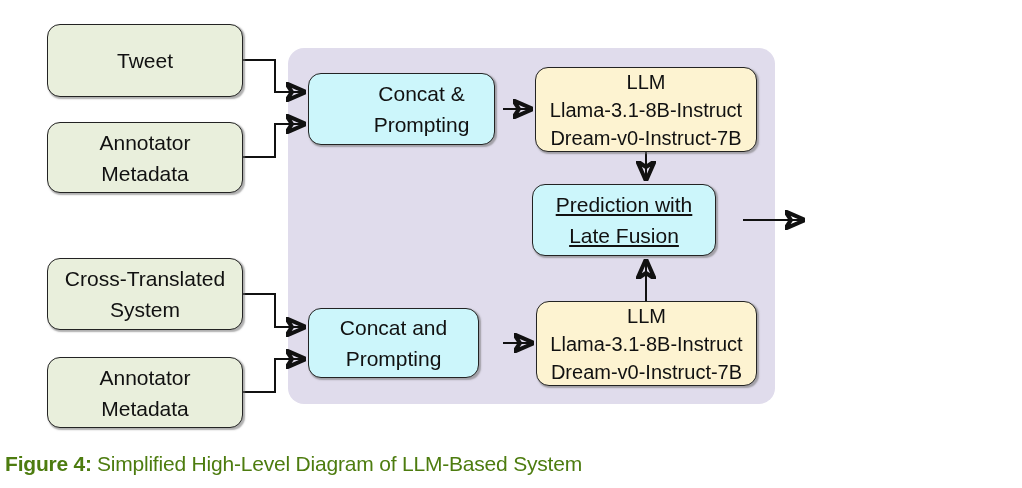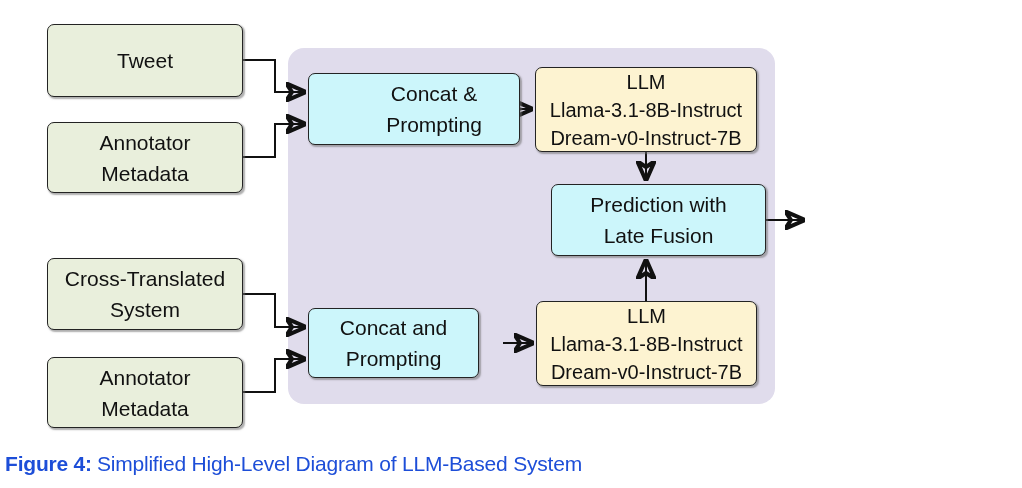--- a/index.html
+++ b/index.html
@@ -8,39 +8,39 @@
     font-family:"Liberation Sans","DejaVu Sans",sans-serif;color:#111;
   }
   .container{
     position:absolute;left:288px;top:48px;width:487px;height:356px;
     background:var(--container-fill,#e0dcec);border-radius:16px;
   }
   .arrows{position:absolute;left:0;top:0;width:1022px;height:488px;pointer-events:none;}
   .arrows path{stroke:var(--arrow,#111);stroke-width:2;fill:none;}
   .node{
     position:absolute;box-sizing:border-box;display:flex;align-items:center;justify-content:center;
-    text-align:center;border:1.6px solid var(--border,#232323);border-radius:7px;
+    text-align:center;border:1.6px solid var(--border,#232323);border-radius:13px;
     box-shadow:1.6px 1.8px 1.5px rgba(110,110,110,.55);
     font-size:21px;line-height:31px;white-space:pre-line;
   }
   .green{background:var(--input-fill,#e9efdc);}
   .cyan{background:var(--process-fill,#ccf6fb);}
   .yellow{background:var(--llm-fill,#fdf3d1);}
   #n-tweet{left:47px;top:24px;width:196px;height:73px;}
   #n-annot-top{left:47px;top:122px;width:196px;height:71px;}
   #n-cross{left:47px;top:258px;width:196px;height:72px;}
   #n-annot-bot{left:47px;top:357px;width:196px;height:71px;}
-  #n-concat-top{left:308px;top:73px;width:212px;height:72px;padding-left:40px;}
+  #n-concat-top{left:308px;top:73px;width:187px;height:72px;padding-left:40px;}
   #n-concat-bot{left:308px;top:308px;width:171px;height:70px;}
   #n-llm-top{left:535px;top:67px;width:222px;height:85px;font-size:20px;line-height:28px;}
   #n-llm-bot{left:536px;top:301px;width:221px;height:85px;font-size:20px;line-height:28px;}
-  #n-fusion{left:551px;top:184px;width:215px;height:72px;}
+  #n-fusion{left:532px;top:184px;width:184px;height:72px;text-decoration:underline;}
   #n-hardsoft{left:808px;top:184px;width:195px;height:72px;}
   .caption{
-    position:absolute;left:5px;top:451px;margin:0;font-size:21px;line-height:25px;color:#1d4ed8;
+    position:absolute;left:5px;top:451px;margin:0;font-size:21px;line-height:25px;color:#4d7c0f;
     letter-spacing:-0.2px;
   }
   .caption b{font-weight:bold;margin-right:5px;}
 </style>
 </head>
 <body>
 
 <div class="canvas">
 
   <div class="container"></div>

